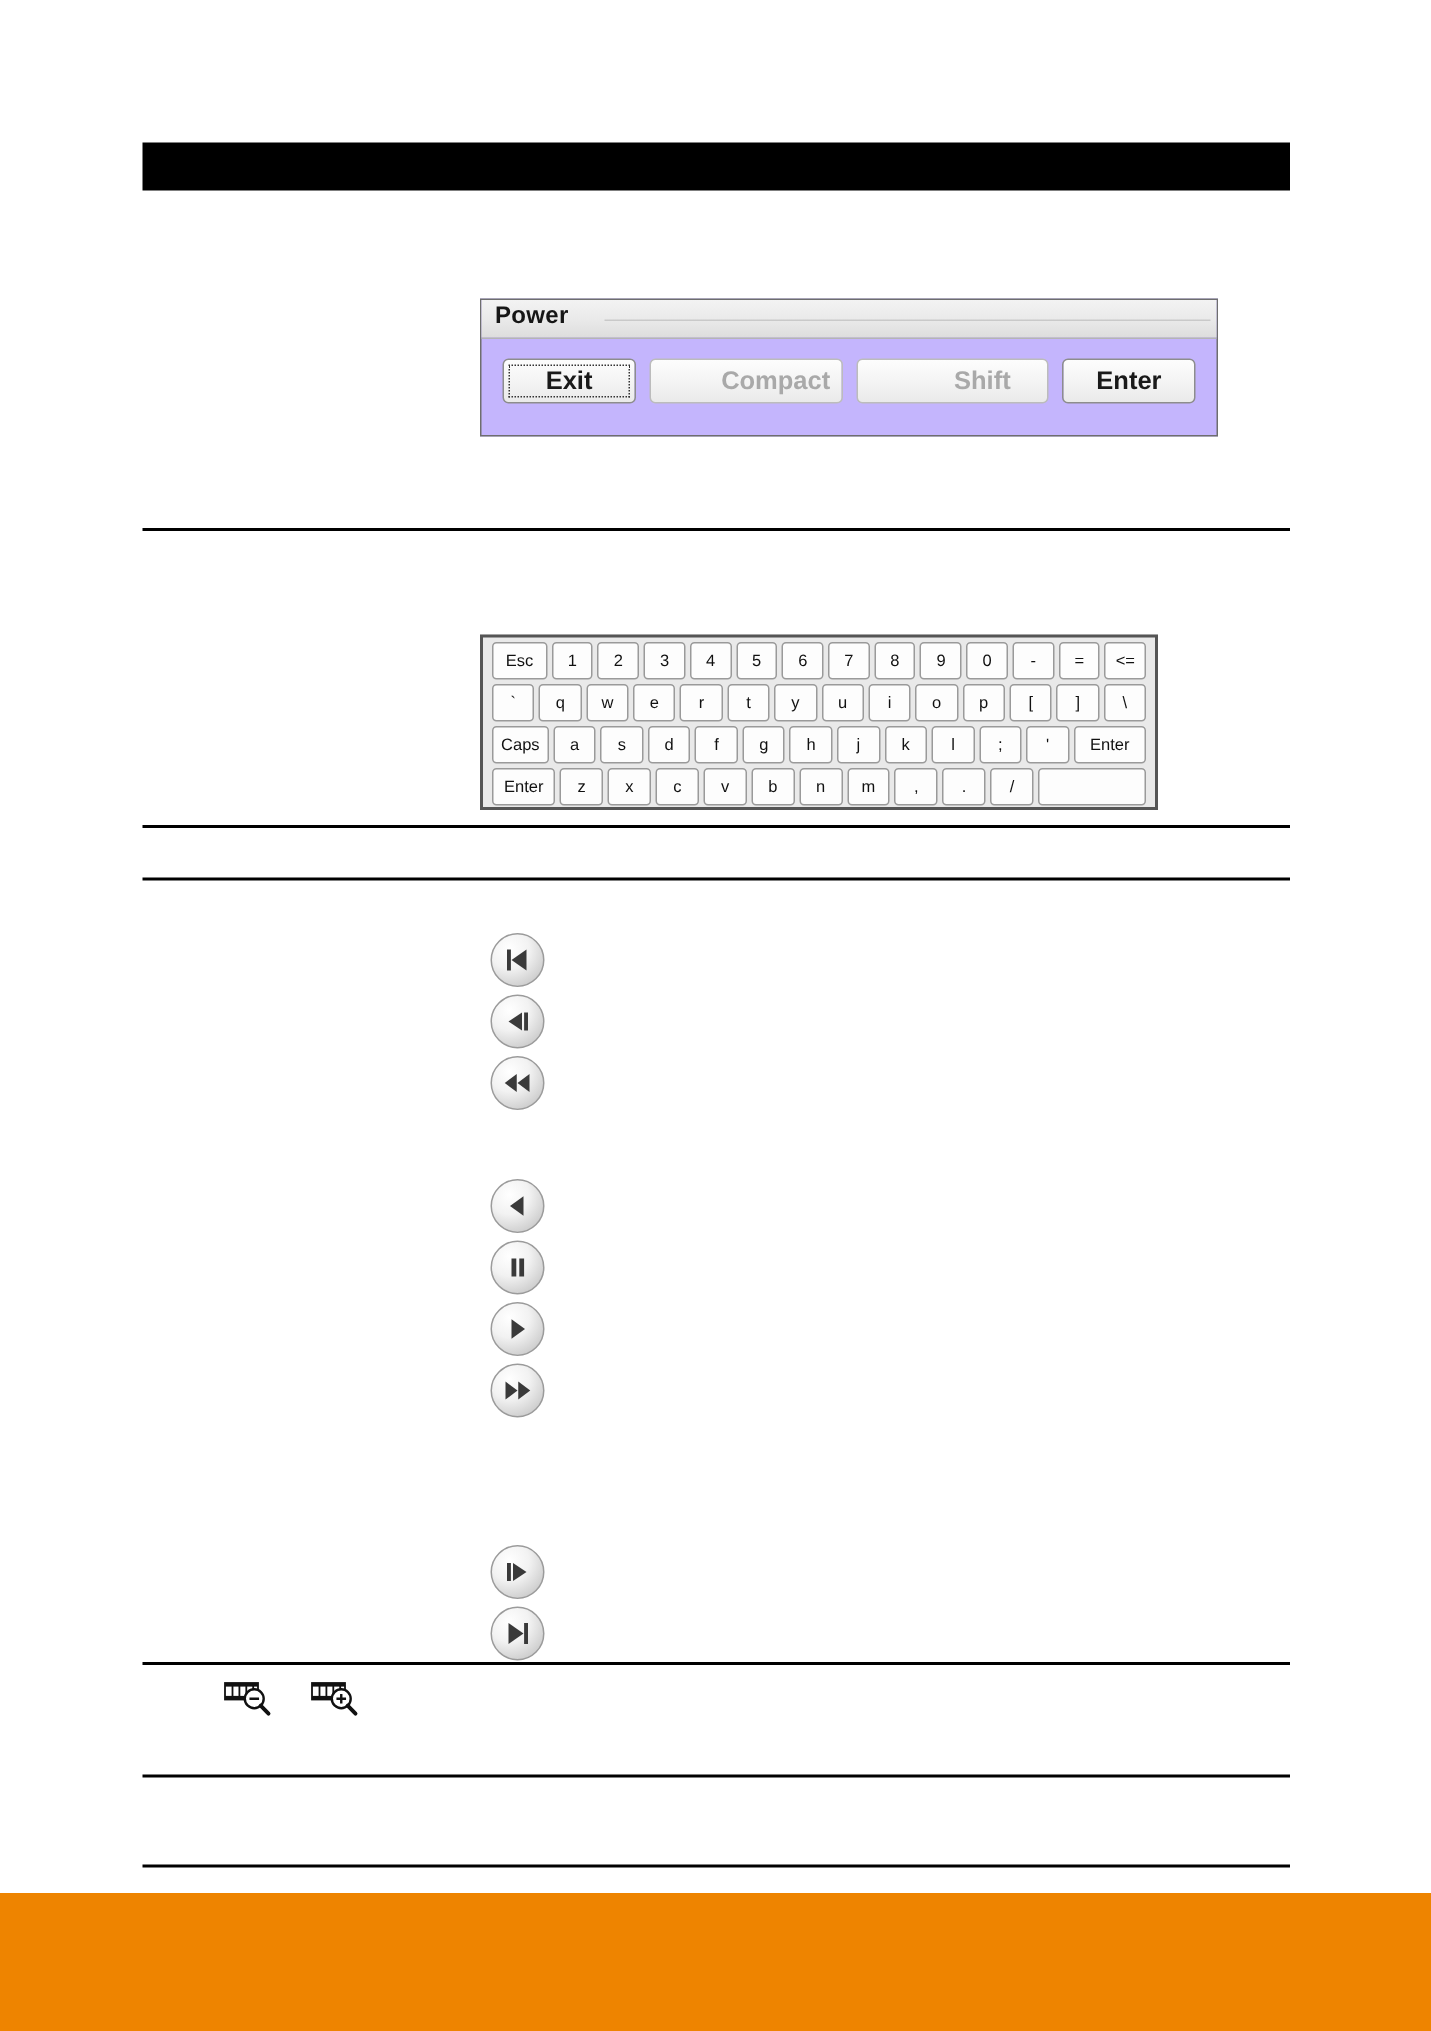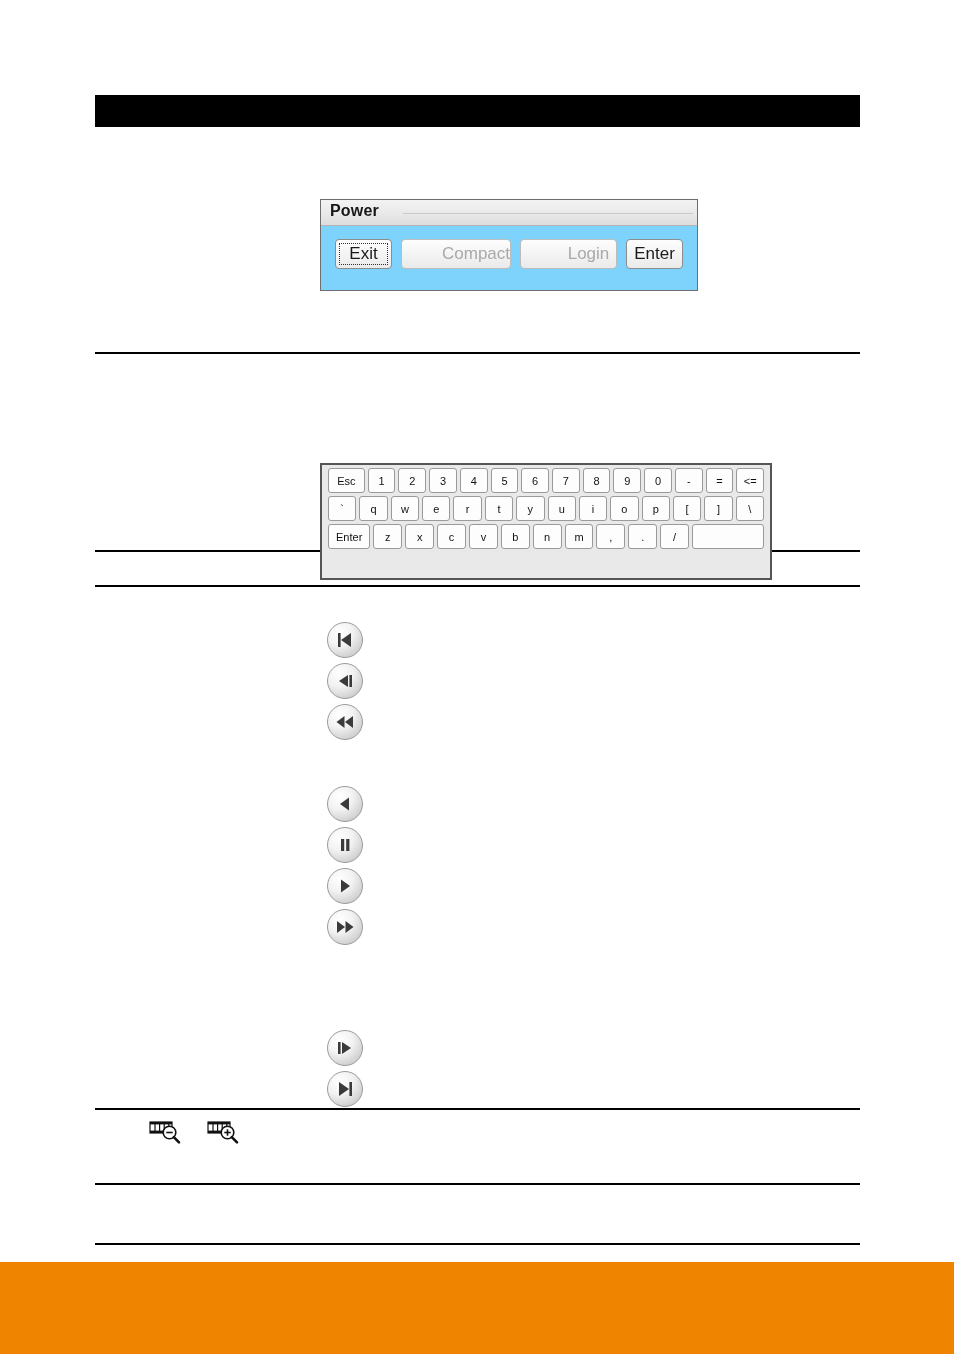--- a/index.html
+++ b/index.html
@@ -54,23 +54,23 @@
     width: 765px;
     height: 0;
     border-top: 2px solid #000000;
   }
 
   
   .power-dialog {
     position: absolute;
     left: 320px;
     top: 199px;
-    width: 378px;
+    width: 492px;
     height: 92px;
-    background: #7dd3fc;
+    background: #c4b5fd;
     border: 1px solid #6e6e6e;
     box-sizing: border-box;
   }
   .power-titlebar {
     height: 26px;
     background: linear-gradient(to bottom, #f3f3f3 0%, #e9e9e9 55%, #dddddd 100%);
     border-bottom: 1px solid #b4b4b4;
     position: relative;
     box-sizing: border-box;
   }
@@ -89,20 +89,21 @@
     left: 82px;
     right: 4px;
     top: 13px;
     border-top: 1px solid #c9c9c9;
   }
   .power-buttons {
     display: flex;
     gap: 9px;
     padding: 13px 14px;
     box-sizing: border-box;
+    font-weight: bold;
   }
   .dlg-btn {
     flex: 1;
     height: 30px;
     line-height: 28px;
     text-align: center;
     font-size: 17px;
     color: #1a1a1a;
     background: linear-gradient(to bottom,#fdfdfd 0%,#f4f4f4 50%,#eaeaea 100%);
     border: 1px solid #8d8d8d;
@@ -128,21 +129,20 @@
   .keyboard {
     position: absolute;
     left: 320px;
     top: 423px;
     width: 452px;
     height: 117px;
     background: #e9e9e9;
     border: 2px solid #555555;
     box-sizing: border-box;
     padding: 3px 6px;
-    margin-top: 40px;
   }
   .kb-row {
     display: flex;
     gap: 3px;
     height: 25px;
     margin-bottom: 3px;
   }
   .kb-row:last-child { margin-bottom: 0; }
   .key {
     background: #fdfdfd;
@@ -202,21 +202,21 @@
   <div class="rule" style="top:1183px"></div>
   <div class="rule" style="top:1243px"></div>
 
   <div class="power-dialog">
     <div class="power-titlebar">
       <span class="power-title">Power</span>
     </div>
     <div class="power-buttons">
       <div class="dlg-btn focused">Exit</div>
       <div class="dlg-btn disabled">Compact</div>
-      <div class="dlg-btn disabled">Login</div>
+      <div class="dlg-btn disabled">Shift</div>
       <div class="dlg-btn">Enter</div>
     </div>
   </div>
 
   <div class="keyboard">
 
     <div class="kb-row">
       <div class="key esc">Esc</div>
       <div class="key u1">1</div>
       <div class="key u1">2</div>
@@ -243,20 +243,35 @@
       <div class="key u1">y</div>
       <div class="key u1">u</div>
       <div class="key u1">i</div>
       <div class="key u1">o</div>
       <div class="key u1">p</div>
       <div class="key u1">[</div>
       <div class="key u1">]</div>
       <div class="key u1">\</div>
     </div>
 
+    <div class="kb-row">
+      <div class="key caps">Caps</div>
+      <div class="key u1">a</div>
+      <div class="key u1">s</div>
+      <div class="key u1">d</div>
+      <div class="key u1">f</div>
+      <div class="key u1">g</div>
+      <div class="key u1">h</div>
+      <div class="key u1">j</div>
+      <div class="key u1">k</div>
+      <div class="key u1">l</div>
+      <div class="key u1">;</div>
+      <div class="key u1">'</div>
+      <div class="key enter">Enter</div>
+    </div>
 
     <div class="kb-row">
       <div class="key shift">Enter</div>
       <div class="key u1">z</div>
       <div class="key u1">x</div>
       <div class="key u1">c</div>
       <div class="key u1">v</div>
       <div class="key u1">b</div>
       <div class="key u1">n</div>
       <div class="key u1">m</div>

